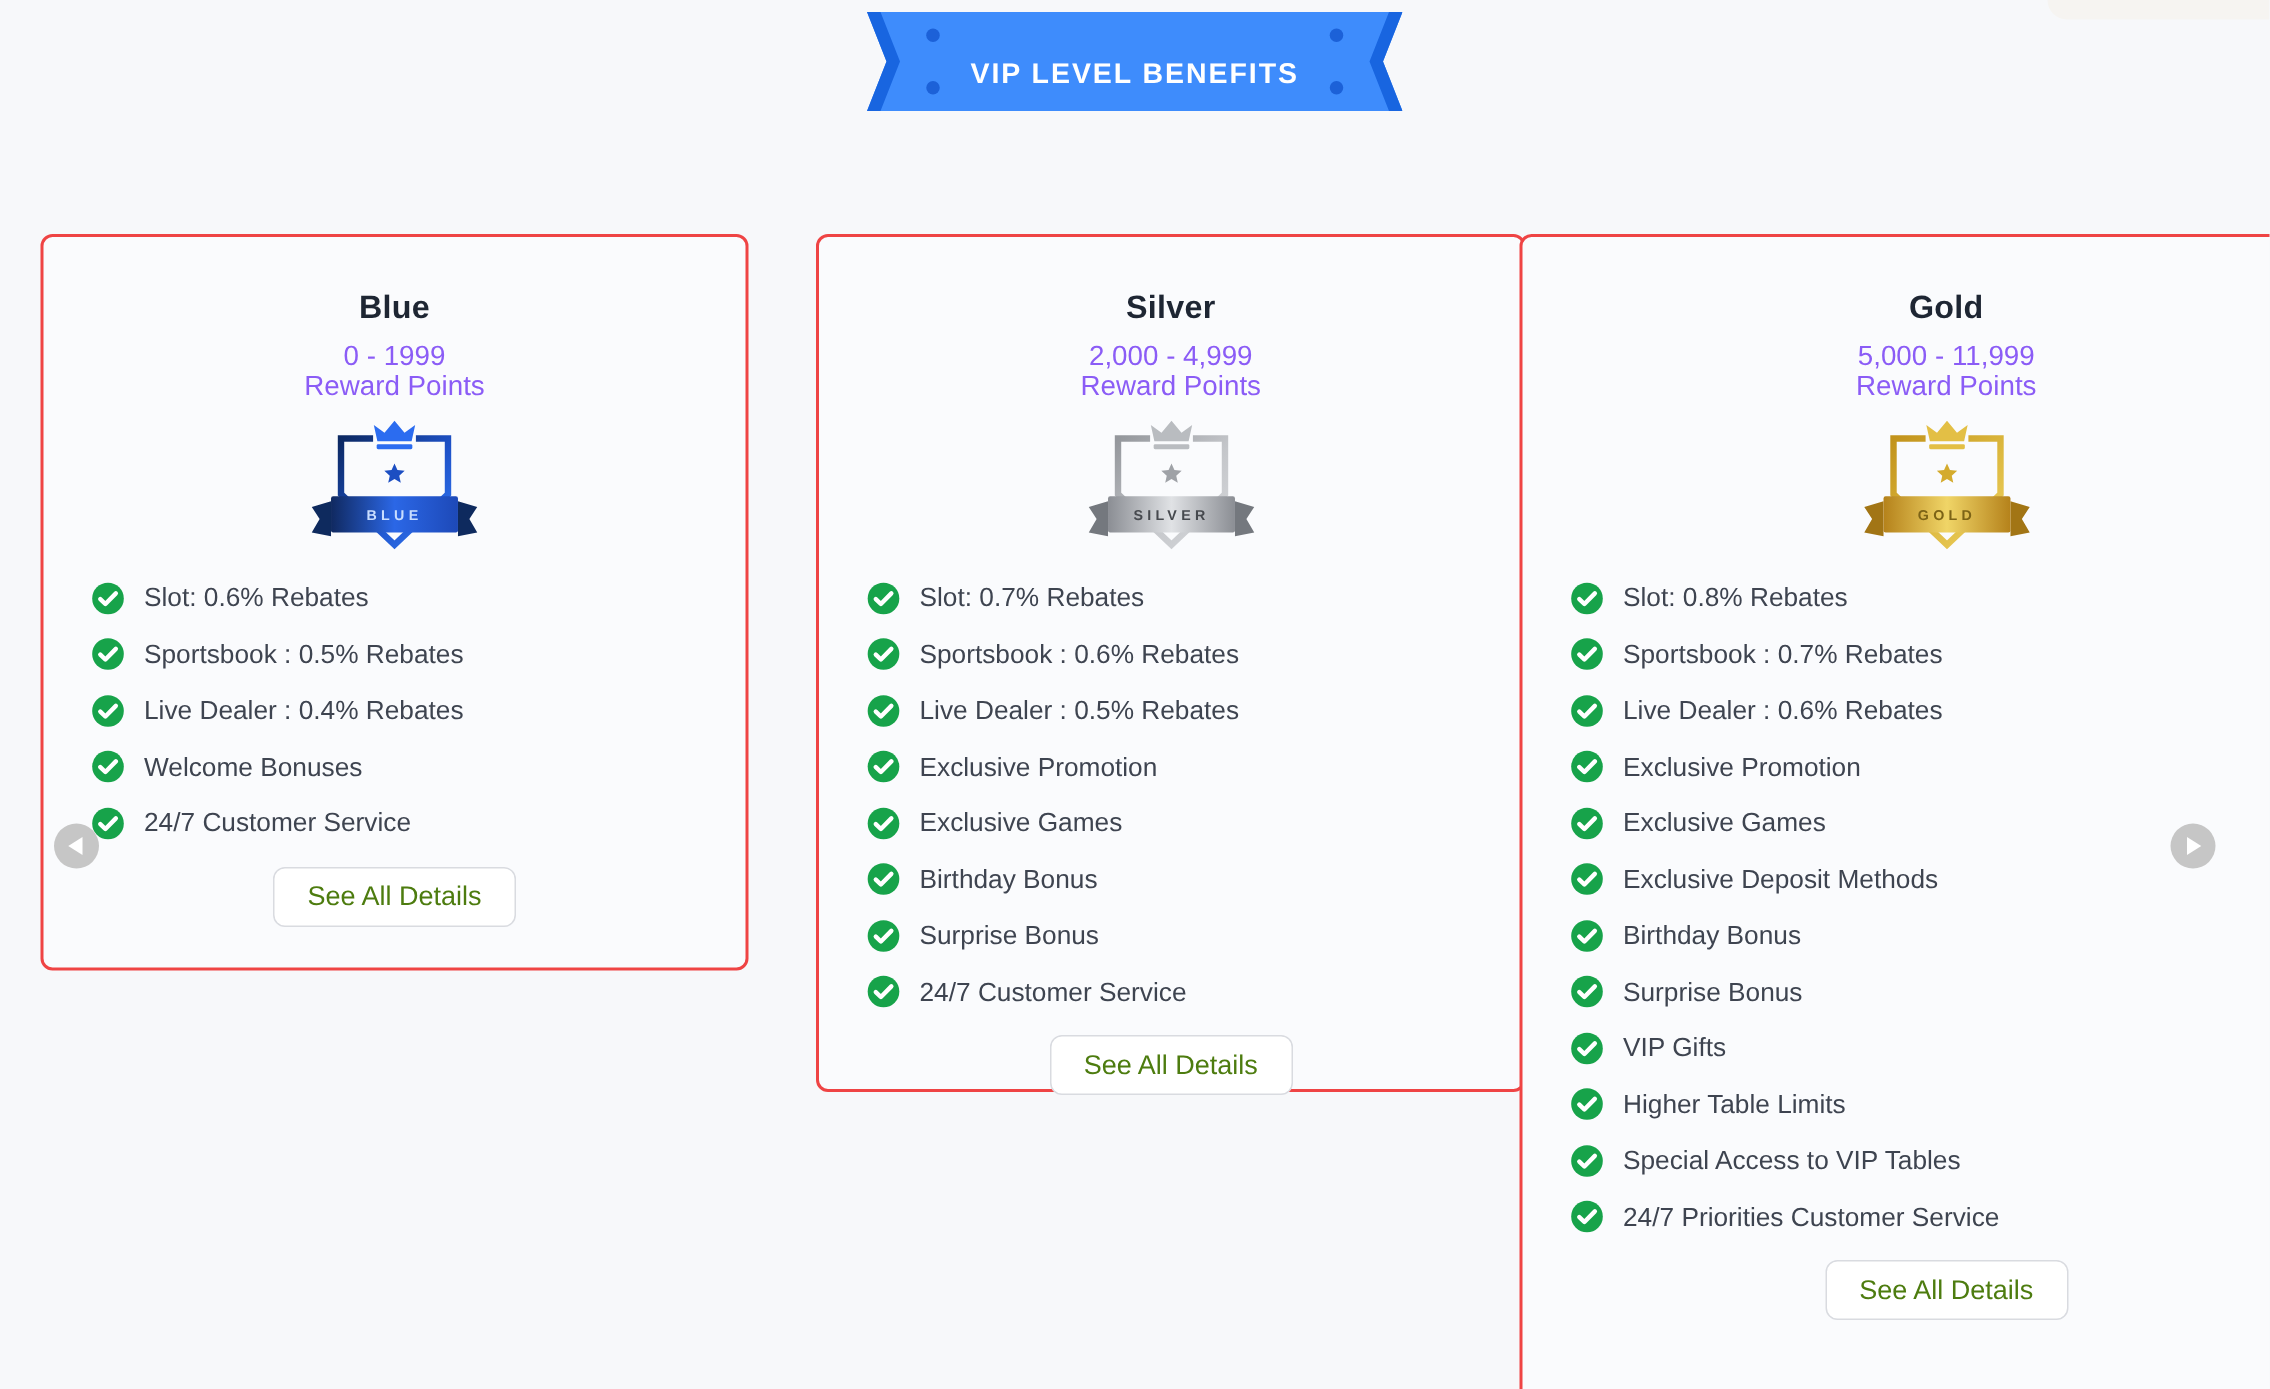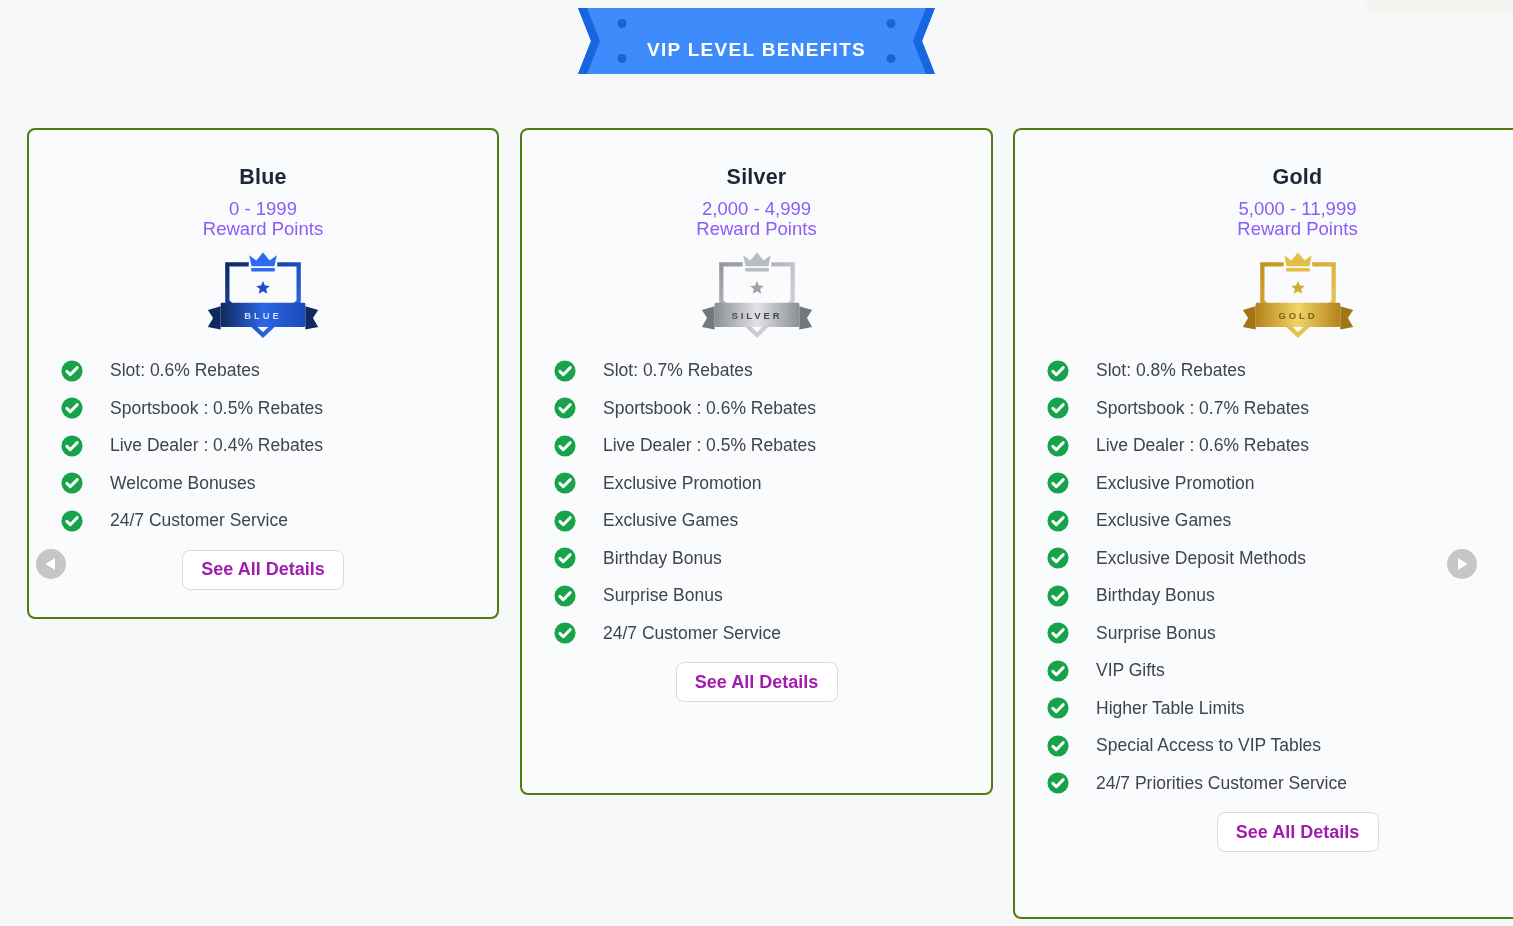--- a/index.html
+++ b/index.html
@@ -22,61 +22,61 @@
   .banner svg { position: absolute; inset: 0; display: block; }
   .banner-title {
     position: absolute; inset: 0;
     display: flex; align-items: center; justify-content: center;
     color: #ffffff; font-size: 19px; font-weight: 700; letter-spacing: 1.3px;
   }
   
   .card {
     position: absolute;
     background: #fafbfd;
-    border: 2px solid #4d7c0f;
+    border: 2px solid #ef4444;
     border-radius: 8px;
     text-align: center;
+    margin-top: 28px;
   }
   .card.c-blue   { left: 27px;   top: 128px; width: 472px; height: 491px; }
-  .card.c-silver { left: 520px;  top: 128px; width: 473px; height: 667px; }
+  .card.c-silver { left: 544px;  top: 128px; width: 473px; height: 572px; }
   .card.c-gold   { left: 1013px; top: 128px; width: 569px; height: 791px; }
   .card-title {
     margin: 34px 0 0 0;
     font-size: 21.5px; line-height: 26px; font-weight: 600;
     color: #1e2633; letter-spacing: 0.2px;
   }
   .points { margin-top: 9px; font-size: 18.5px; line-height: 19.5px; color: #8b5cf6; }
   .badge { display: block; margin: 13px auto 0 auto; width: 118px; height: 97px; }
   .badge text {
     font-family: "Liberation Sans", sans-serif;
     font-size: 10px; font-weight: 700; letter-spacing: 3px;
   }
   .benefits {
     list-style: none;
     margin: 4px 0 0 32px; padding: 0;
     text-align: left;
   }
   .benefit {
     display: flex; align-items: center;
-    height: 37.5px; gap: 27px;
+    height: 37.5px; gap: 13px;
     font-size: 17.5px; color: #3e4450;
   }
   .check { width: 22px; height: 22px; flex: 0 0 22px; }
   .check svg { display: block; width: 22px; height: 22px; }
   .cta {
     display: block;
     margin: 10px auto 0 auto;
     width: 162px; height: 40px;
     background: #ffffff;
     border: 1px solid #d9dbe0;
     border-radius: 8px;
     font-family: "Liberation Sans", sans-serif;
-    font-size: 18px; color: #a21caf;
+    font-size: 18px; color: #4d7c0f;
     cursor: pointer;
-    font-weight: bold;
   }
   
   .nav {
     position: absolute;
     width: 30px; height: 30px; padding: 0;
     border: none; border-radius: 50%;
     background: #c6c6c6;
     display: flex; align-items: center; justify-content: center;
     cursor: pointer;
   }

